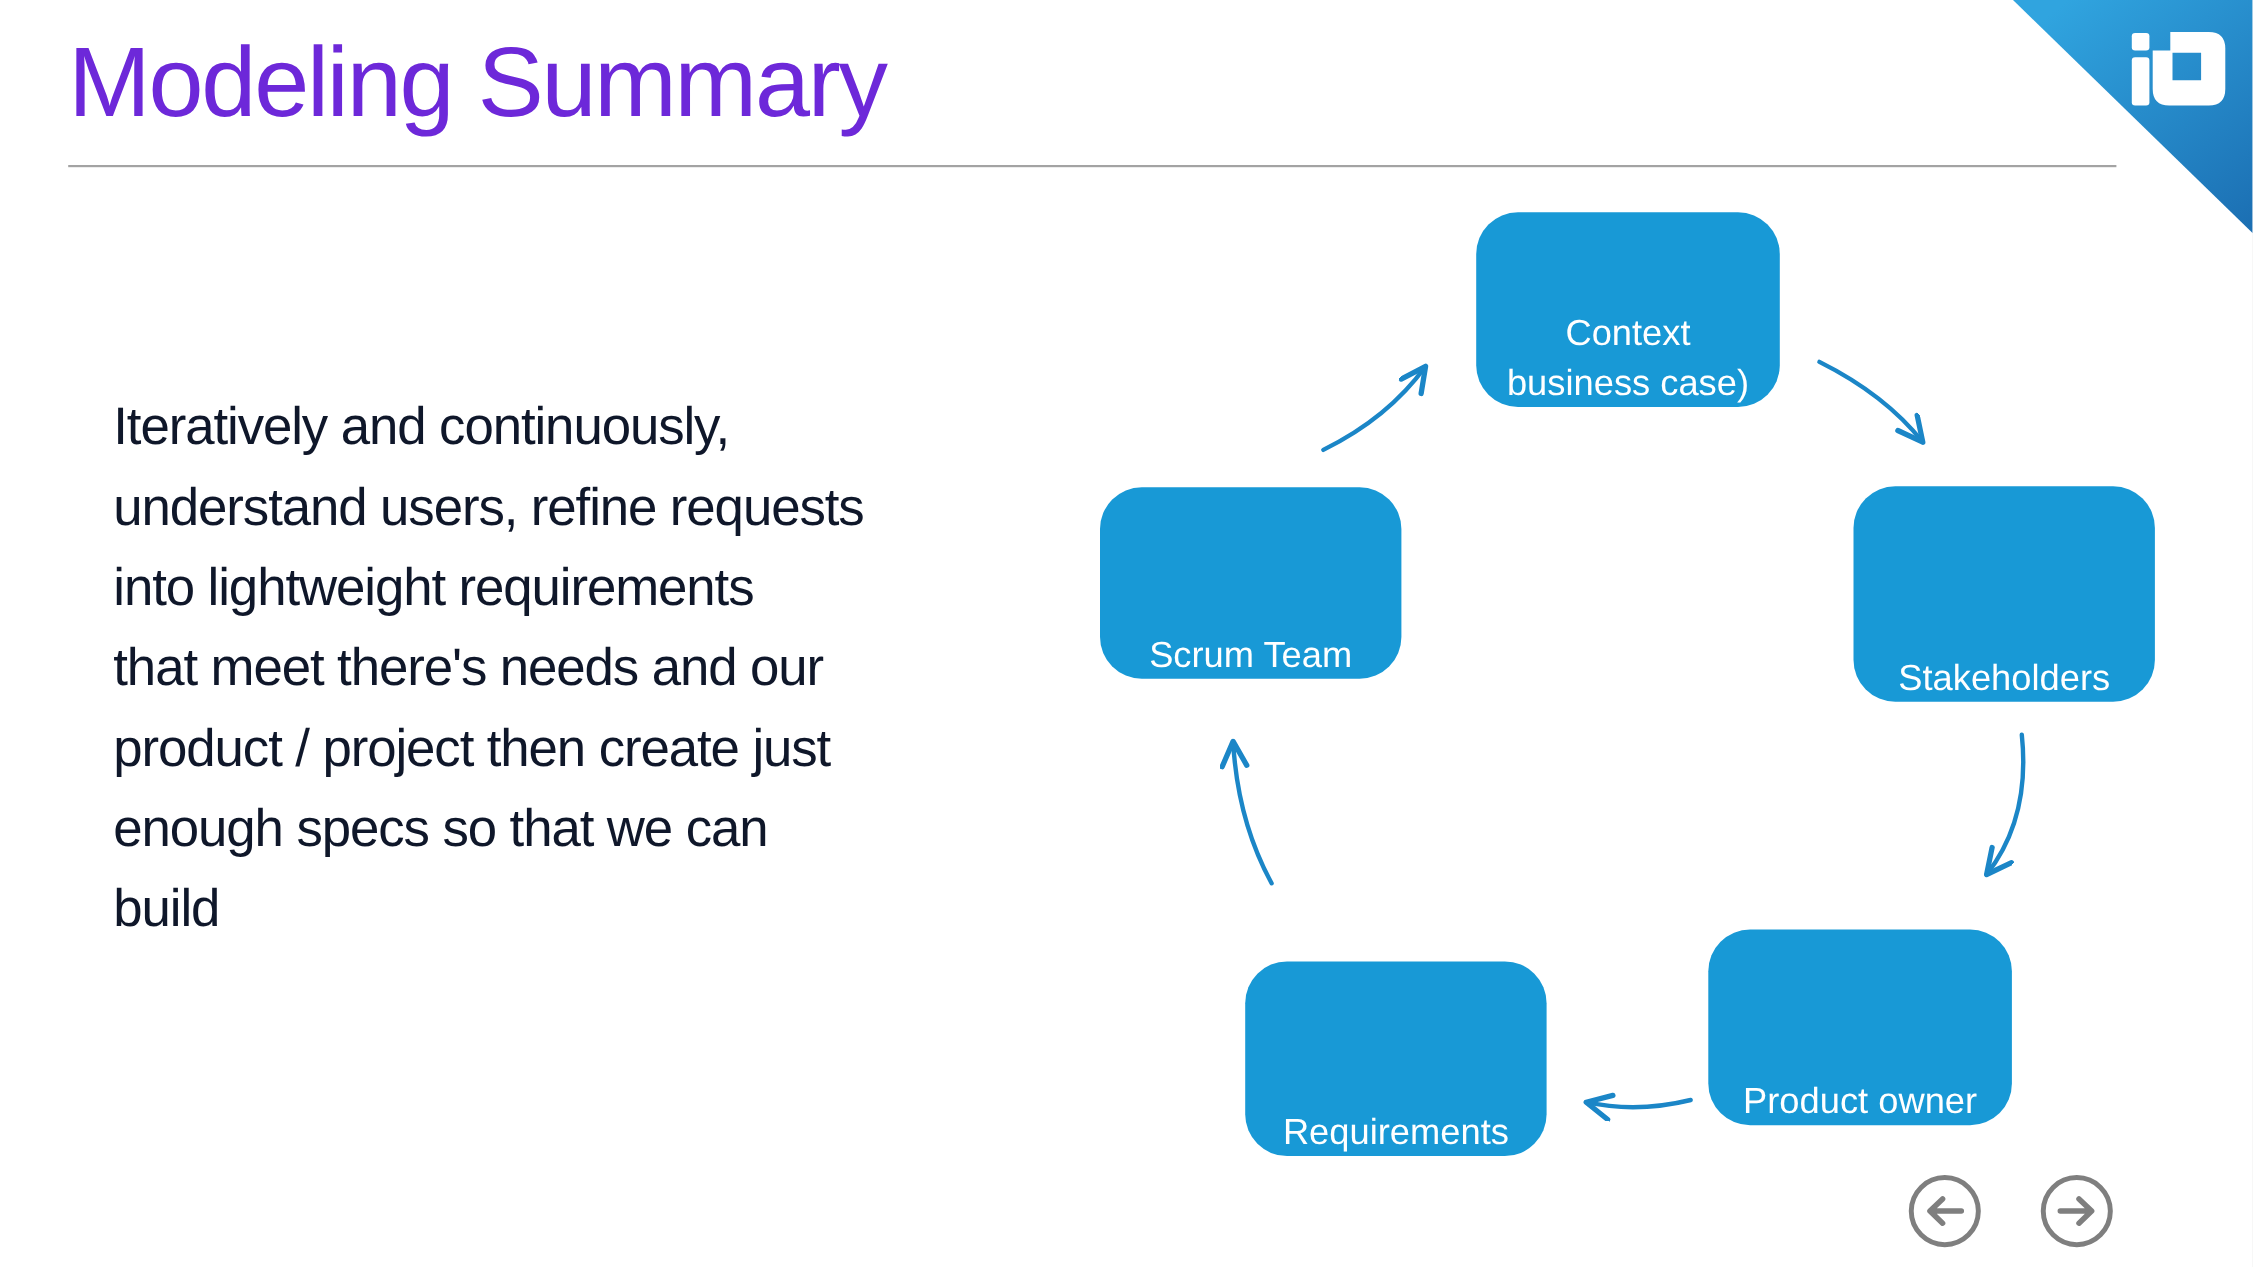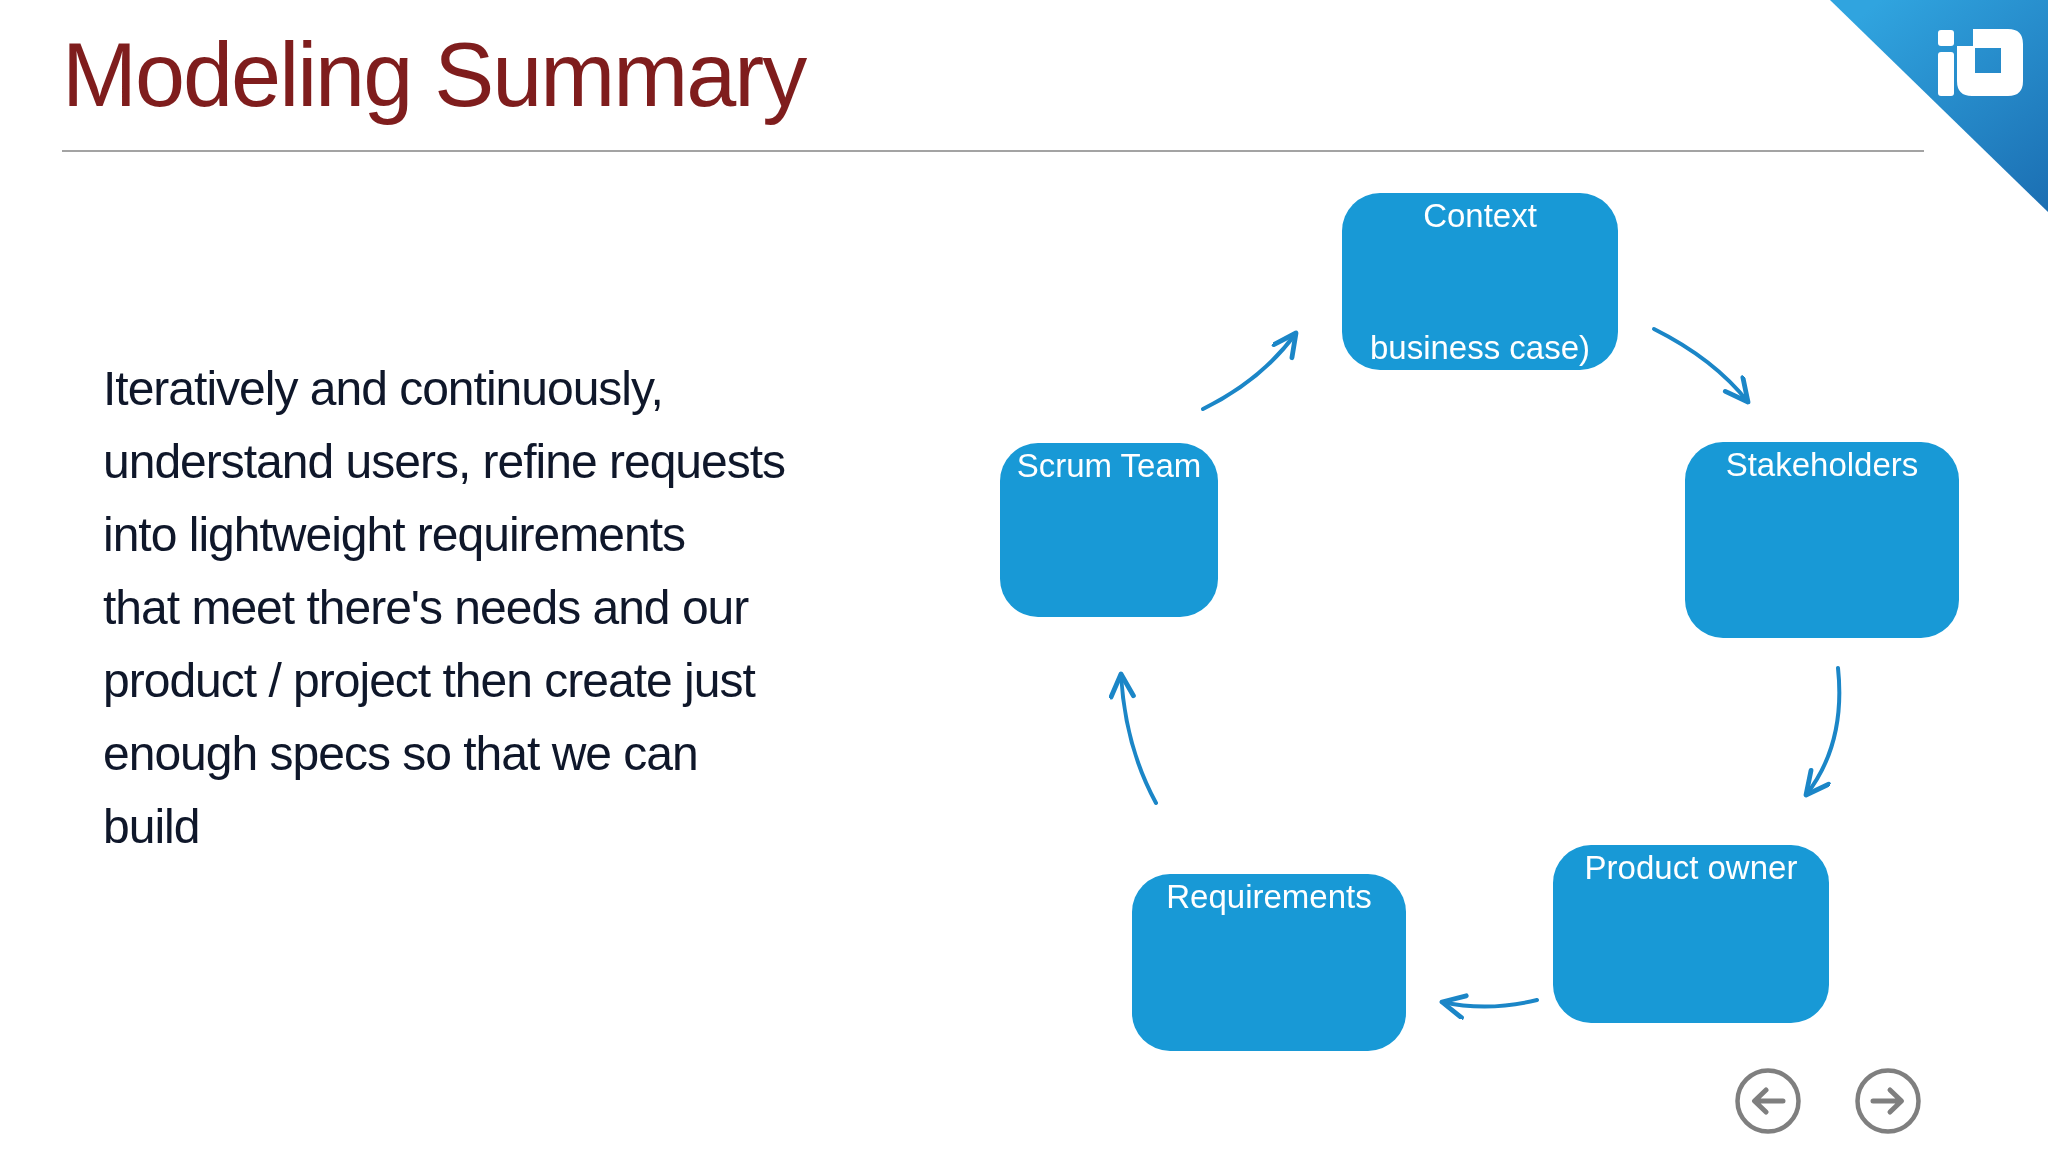--- a/index.html
+++ b/index.html
@@ -11,21 +11,21 @@
     overflow: hidden;
     font-family: "Liberation Sans", sans-serif;
   }
   .slide-title {
     position: absolute;
     left: 62px;
     top: 24px;
     font-size: 90px;
     font-weight: 400;
     letter-spacing: -2px;
-    color: #7f1d1d;
+    color: #6d28d9;
     white-space: nowrap;
   }
   .title-divider {
     position: absolute;
     left: 62px;
     top: 150px;
     width: 1862px;
     height: 2px;
     background: #A3A3A3;
   }
@@ -43,25 +43,25 @@
   .node {
     position: absolute;
     background: #1899D6;
     border-radius: 38px;
     color: #ffffff;
     font-size: 33px;
     line-height: 45px;
     display: flex;
     flex-direction: column;
     align-items: center;
-    justify-content: space-between;
+    justify-content: flex-end;
     text-align: center;
   }
   .node-context      { left: 1342px; top: 193px; width: 276px; height: 177px; }
-  .node-scrum        { left: 1000px; top: 443px; width: 218px; height: 174px; }
+  .node-scrum        { left: 1000px; top: 443px; width: 274px; height: 174px; }
   .node-stakeholders { left: 1685px; top: 442px; width: 274px; height: 196px; }
   .node-requirements { left: 1132px; top: 845px; width: 274px; height: 177px; margin-top: 29px; }
   .node-productowner { left: 1553px; top: 845px; width: 276px; height: 178px; }
   .arrows-layer {
     position: absolute;
     left: 0; top: 0;
     width: 2048px; height: 1152px;
     pointer-events: none;
   }
   .corner-accent {

